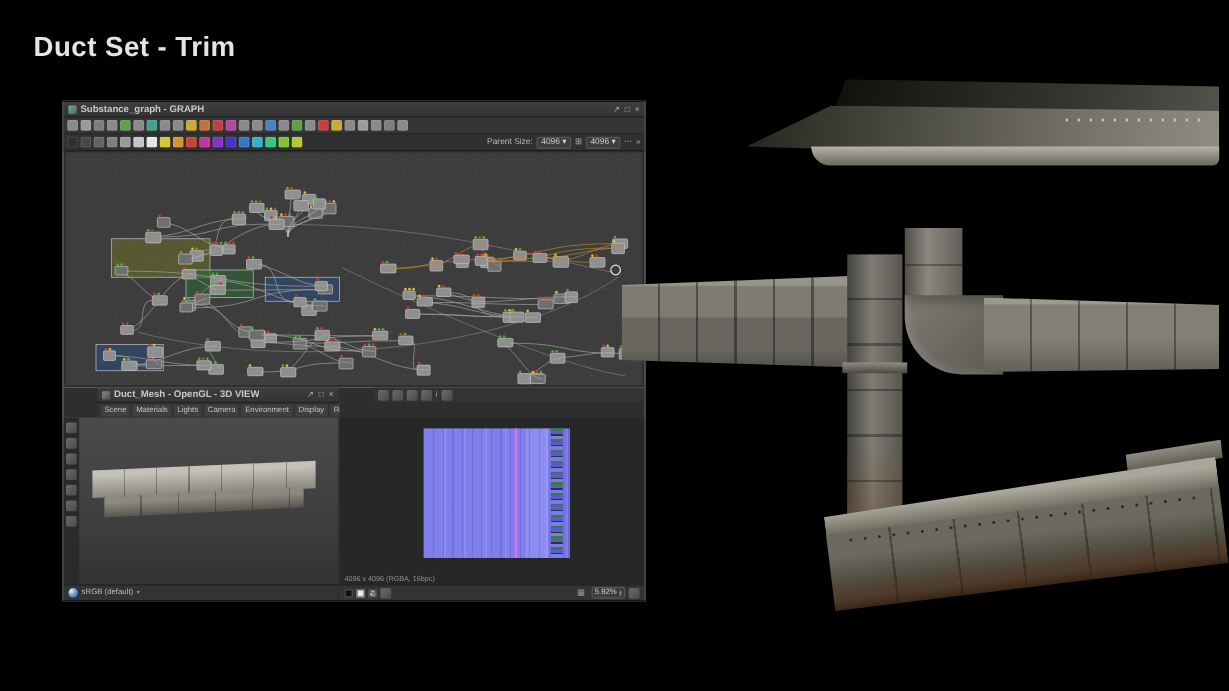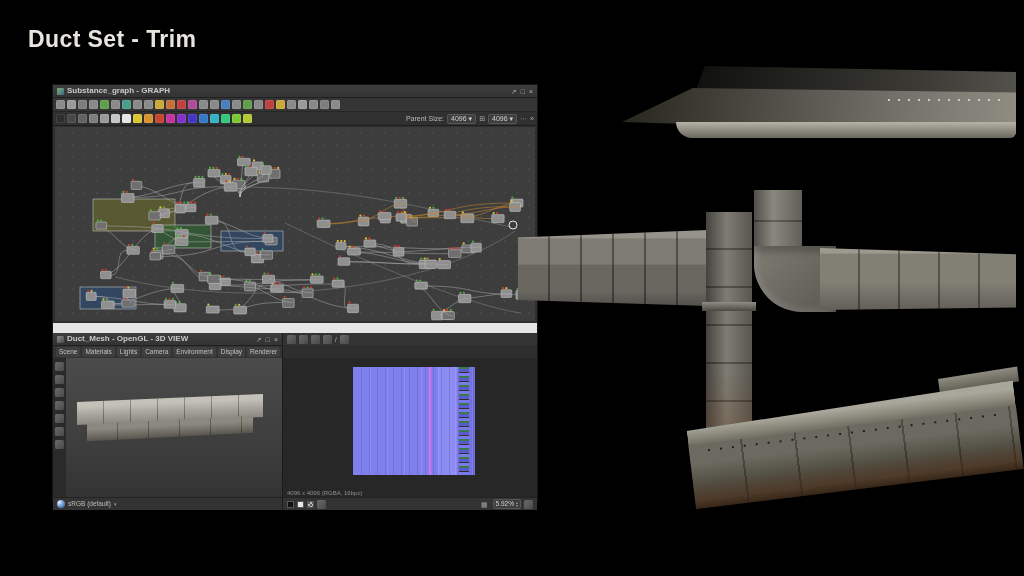--- a/index.html
+++ b/index.html
@@ -35,21 +35,21 @@
     display: inline-flex; align-items: center; gap: 2px; padding: 0 3px; color: #d0d0d0; }
   .mini-glyph { color: #a8a8a8; font-size: 7px; }
 
   .graph-canvas { position: absolute; left: 2px; top: 42px; width: 480px; height: 194px;
     background: #3d3d3d;
     background-image: radial-gradient(#464646 1px, transparent 1px);
     background-size: 12px 12px; }
   .graph-canvas svg { width: 100%; height: 100%; display: block; }
 
   
-  .panel { position: absolute; top: 248px; height: 177px; background: #2e2e2e; }
+  .panel { position: absolute; top: 238px; height: 177px; background: #2e2e2e; padding-left: 28px; }
   .p3d { left: 0; width: 230px; border-right: 1px solid #1b1b1b; }
   .p2d { left: 230px; width: 254px; }
 
   .tabsrow { height: 12px; background: #333; display: flex; align-items: center; gap: 2px; padding: 0 3px; }
   .tab { background: #3f3f3f; color: #c2c2c2; font-size: 6.5px; line-height: 1; padding: 1.5px 3px;
     border-radius: 2px; white-space: nowrap; }
 
   .v3d-body { position: absolute; left: 0; top: 25px; right: 0; bottom: 13px;
     background: linear-gradient(#4b4b4b, #3c3c3c 70%, #333); overflow: hidden; }
   .toolstrip { position: absolute; left: 0; top: 0; bottom: 0; width: 13px; background: #2a2a2a;

